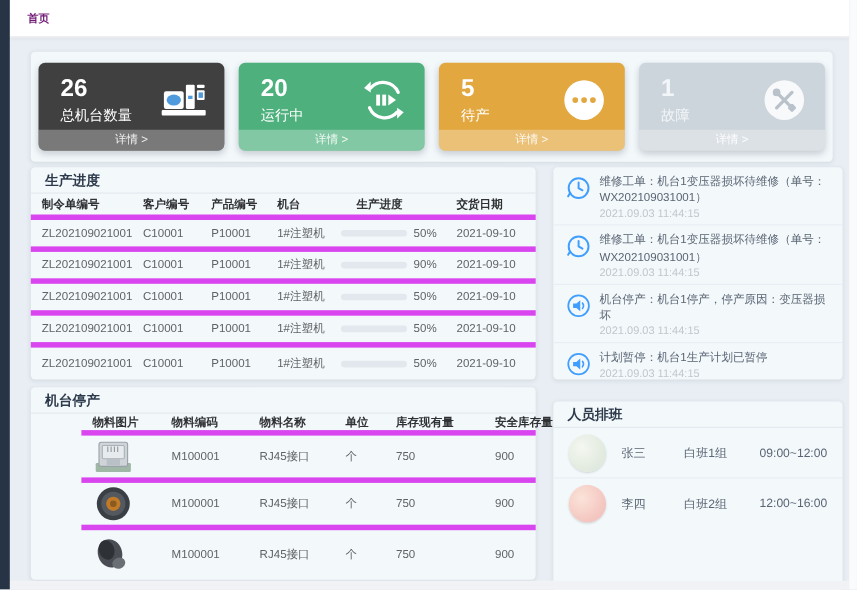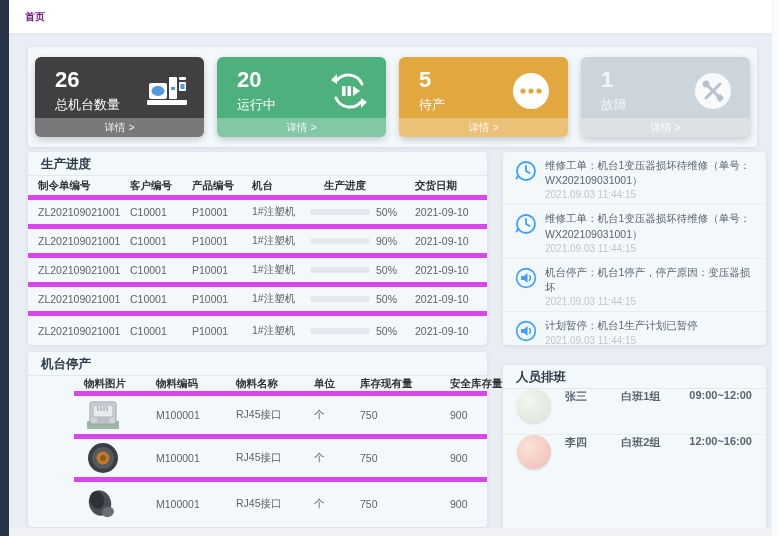--- a/index.html
+++ b/index.html
@@ -60,21 +60,21 @@
   .notif-text { font-size:10.5px; color:#5a6573; line-height:1.45; }
   .notif-time { font-size:10px; color:#c0c6cc; margin-top:1px; }
   
   .inv-panel { left:19px; top:317px; width:459px; height:175px; }
   .inv-grid { grid-template-columns: 72px 80px 78px 46px 90px 85px; margin-left: 46px; }
   .inv-head { height:20px; }
   .inv-row { height:43px; }
   .inv-img { width:38px; height:33px; display:flex; align-items:center; justify-content:center; }
   
   .sched-panel { left:494px; top:330px; width:263px; height:175px; }
-  .sched-row { display:flex; padding:0 14px; height:46px; border-bottom:1px solid #e7edf2; font-size:11px; color:#5a6573;font-weight:bold; }
+  .sched-row { display:flex; align-items:center; padding:0 14px; height:46px; border-bottom:1px solid #e7edf2; font-size:11px; color:#5a6573; }
   .sched-row:last-child { border-bottom:none; }
   .avatar { width:34px; height:34px; border-radius:50%; flex:none; box-shadow:0 1px 2px rgba(0,0,0,0.15); }
   .sched-name { width:58px; margin-left:14px; }
   .sched-shift { width:70px; }
   .sched-time { flex:1; }
   .bottom-strip { position:absolute; left:9px; bottom:0; width:763px; height:8px; background:#f0f2f5; }
 </style>
 </head>
 <body>
 

